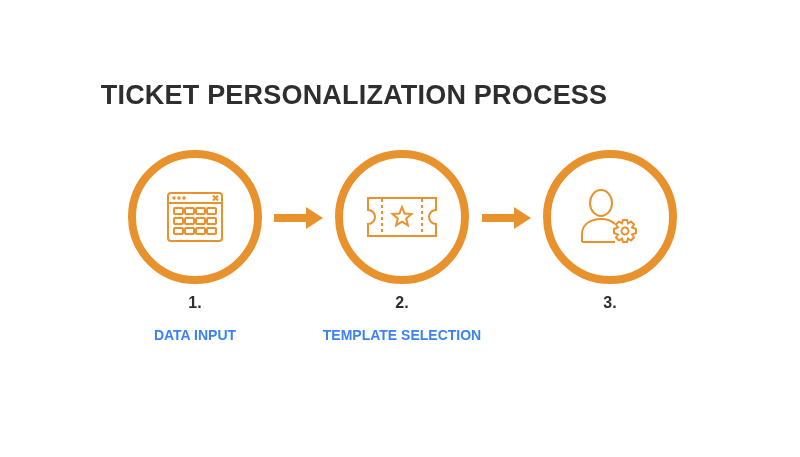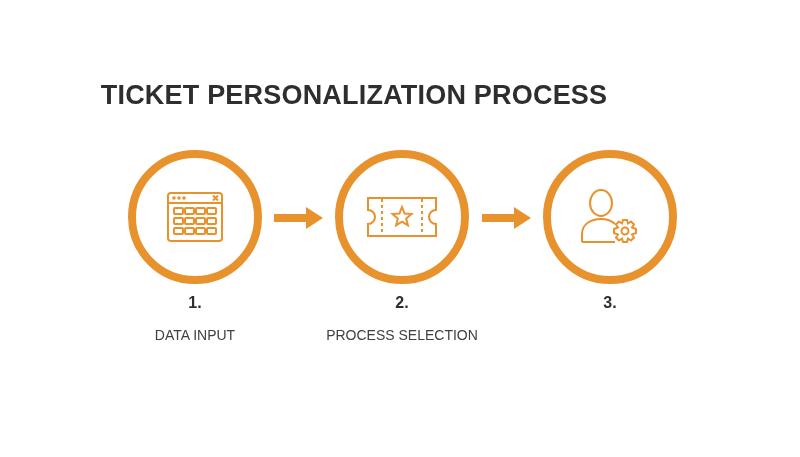--- a/index.html
+++ b/index.html
@@ -24,21 +24,21 @@
       border: 8px solid #e8922e; border-radius: 50%;
       display: flex; align-items: center; justify-content: center;
       background: #fff;
     }
     .num {
       margin-top: 10px;
       font-size: 16px; font-weight: 700; color: #2e2e2e;
     }
     .label {
       margin-top: 14px;
-      font-size: 14px; font-weight: 400; color: #404040;
+      font-size: 14px; font-weight: 700; color: #3b82f6;
       text-align: center; line-height: 19px; width: 160px;
     }
     .arrow { position: absolute; top: 207px; }
   </style>
 </head>
 <body>
 
 <div class="title">TICKET PERSONALIZATION PROCESS</div>
 
 <div class="step" style="left:95px;">
@@ -79,21 +79,21 @@
 <div class="step" style="left:302px;">
   <div class="circle">
     <svg width="74" height="44" viewBox="0 0 74 44" fill="none" stroke="#e8922e" stroke-width="2">
       <path d="M3 3 H71 V15 A7 7 0 0 0 71 29 V41 H3 V29 A7 7 0 0 0 3 15 Z"></path>
       <line x1="17" y1="4" x2="17" y2="40" stroke-dasharray="3 3"></line>
       <line x1="57" y1="4" x2="57" y2="40" stroke-dasharray="3 3"></line>
       <polygon points="37,12 39.6,18.5 46.5,19 41.2,23.5 42.9,30.3 37,26.6 31.1,30.3 32.8,23.5 27.5,19 34.4,18.5"></polygon>
     </svg>
   </div>
   <div class="num">2.</div>
-  <div class="label">PROCESS SELECTION</div>
+  <div class="label">TEMPLATE SELECTION</div>
 </div>
 
 <svg class="arrow" style="left:482px;" width="50" height="22" viewBox="0 0 50 22">
   <rect x="0" y="7" width="34" height="8" fill="#e8922e"></rect>
   <polygon points="32,0 49,11 32,22" fill="#e8922e"></polygon>
 </svg>
 
 <div class="step" style="left:510px;">
   <div class="circle">
     <svg width="62" height="58" viewBox="0 0 62 58" fill="none" stroke="#e8922e" stroke-width="2">

